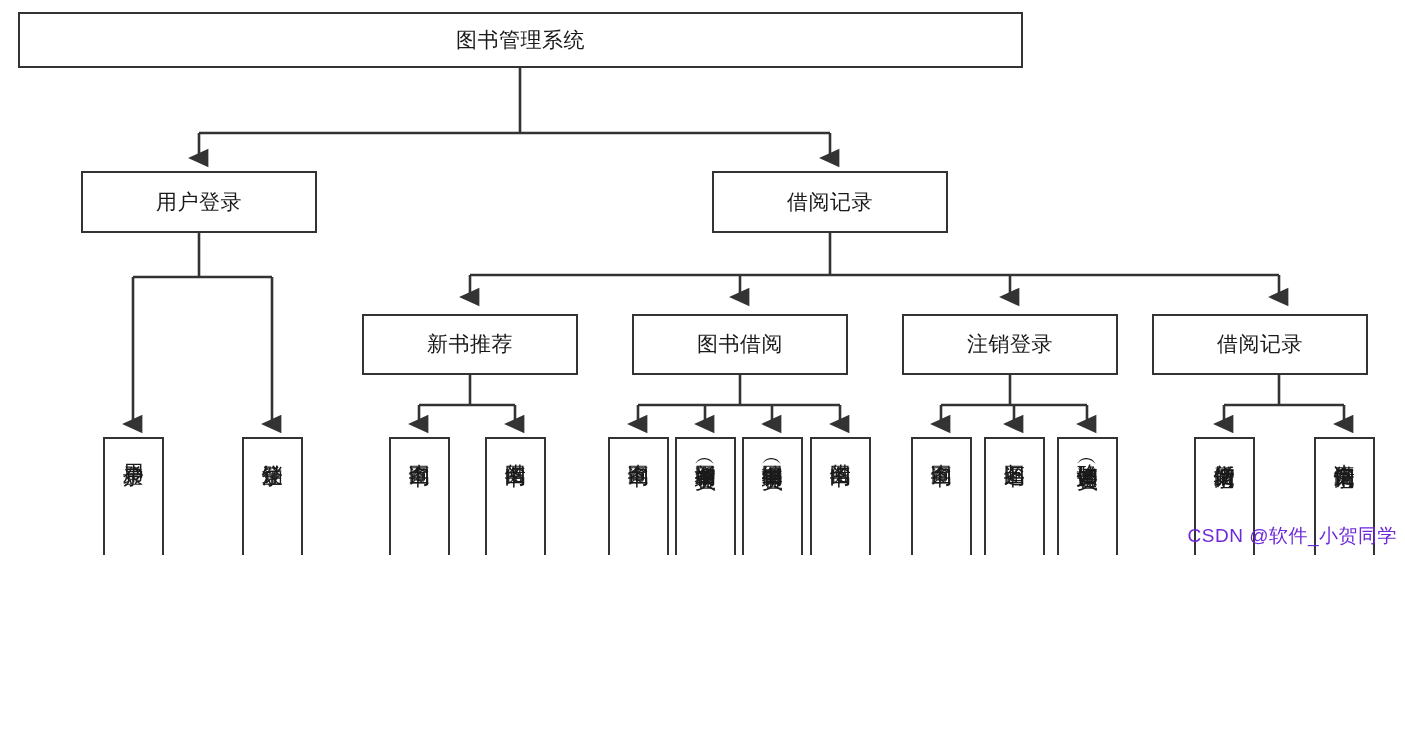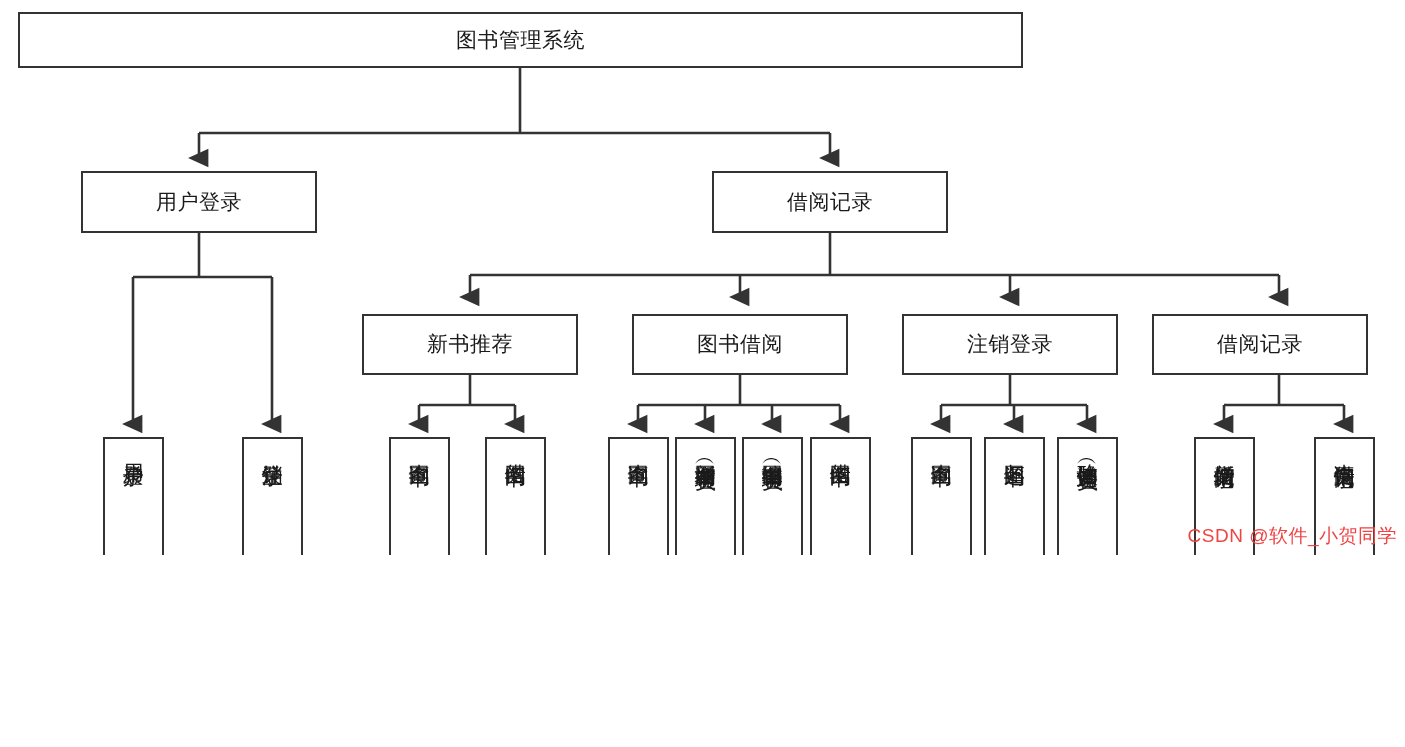--- a/index.html
+++ b/index.html
@@ -61,21 +61,21 @@
     height: 100%;
     display: flex;
     align-items: center;
     justify-content: flex-start;
   }
   .watermark {
     position: absolute;
     right: 8px;
     bottom: 6px;
     font-size: 19px;
-    color: #ef4444;
+    color: #6d28d9;
     white-space: nowrap;
     letter-spacing: 0.5px;
   }
 </style>
 </head>
 <body>
 
 <div id="canvas">
 
   <svg id="edges" viewBox="0 0 1405 747" xmlns="http://www.w3.org/2000/svg">

